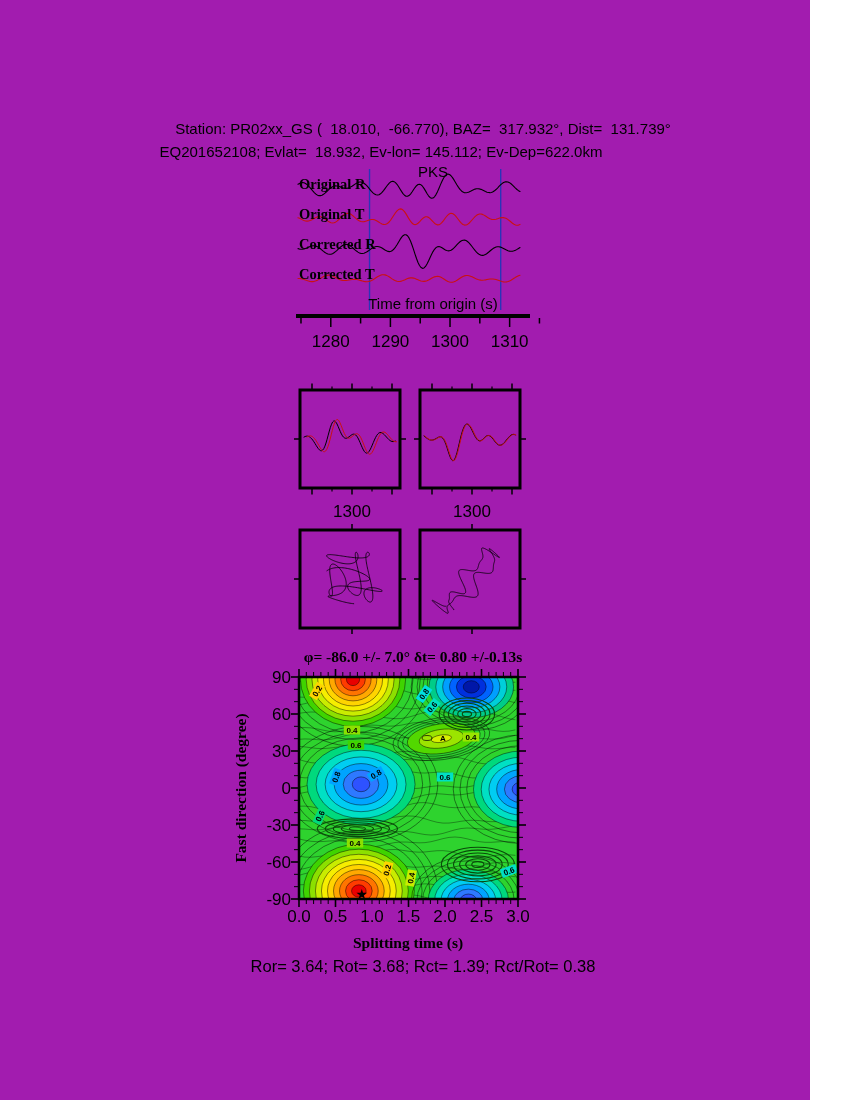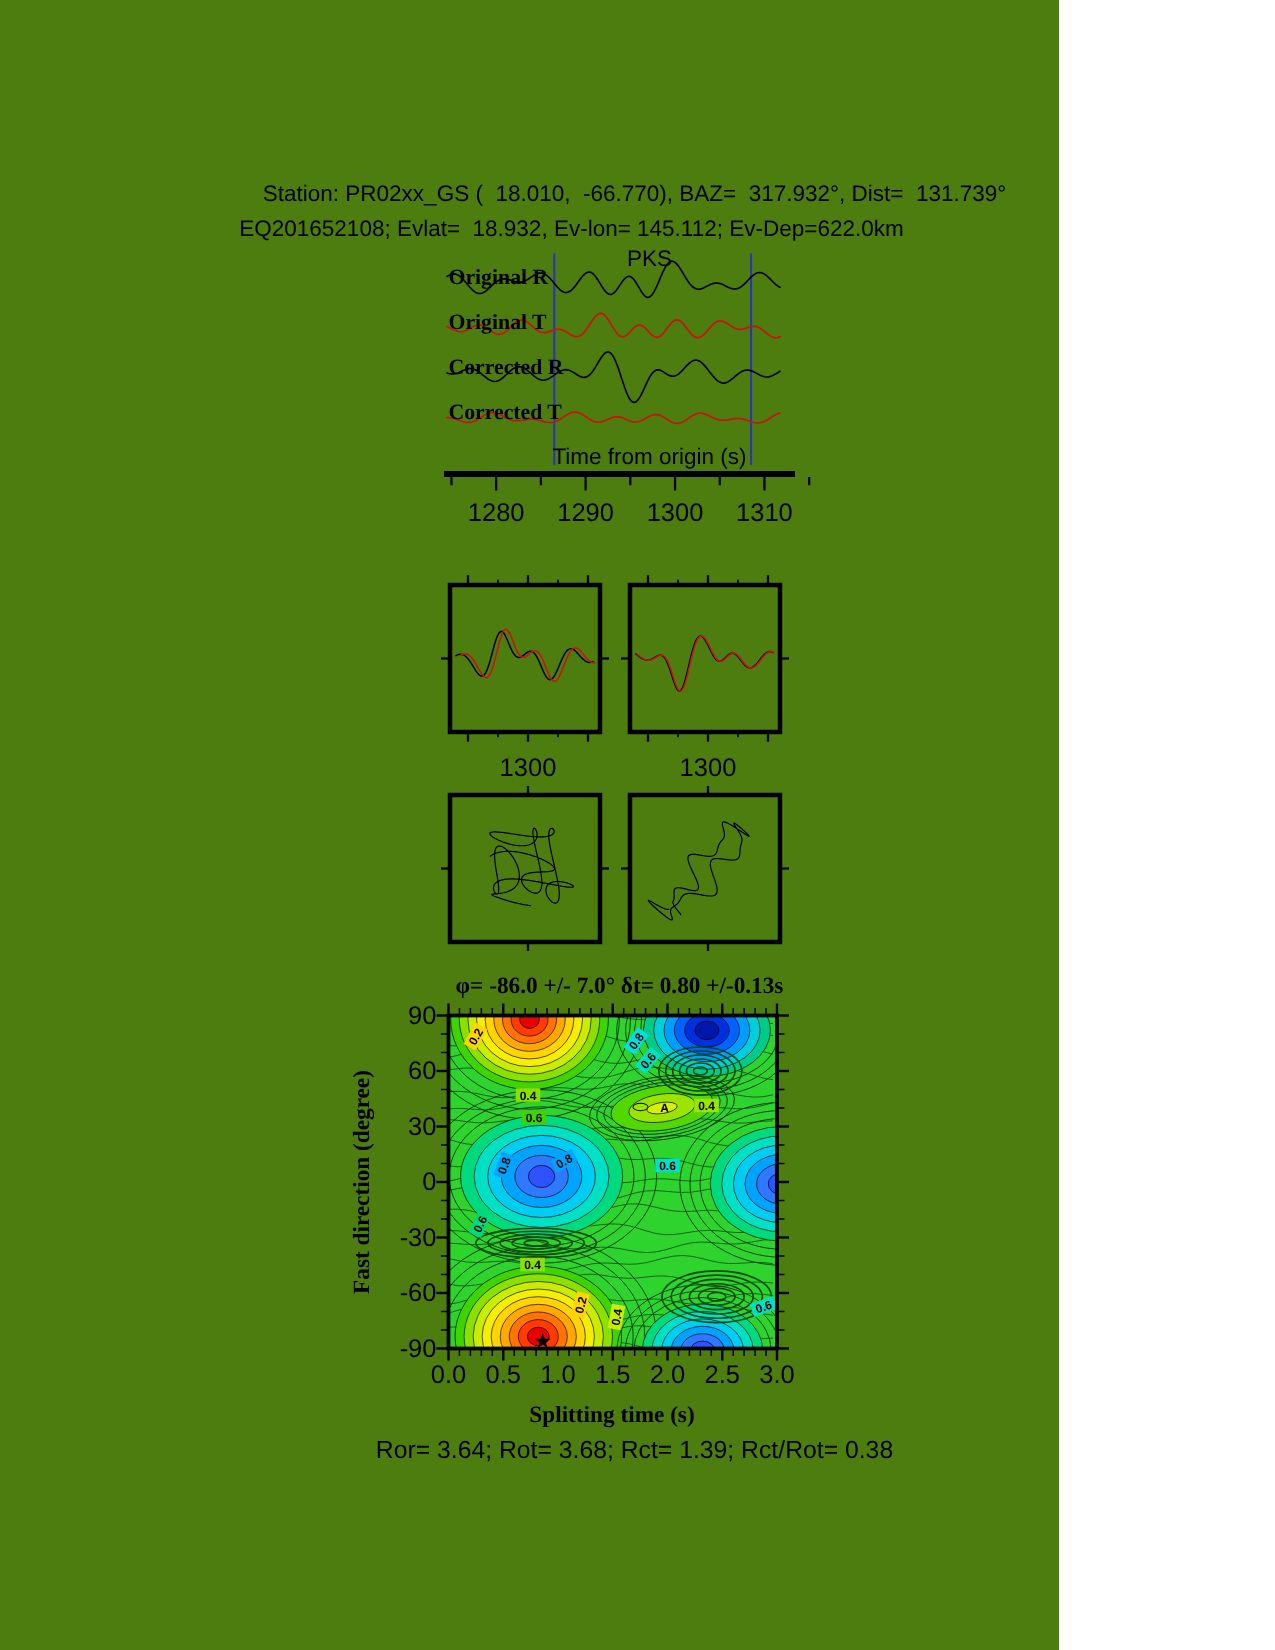--- a/index.html
+++ b/index.html
@@ -1,16 +1,16 @@
 <!DOCTYPE html>
 <html><head>
 <meta charset="utf-8">
 <style>
   html,body{margin:0;padding:0;background:#ffffff;}
-  .page{position:relative;width:706px;height:1100px;background:#4d7c0f;overflow:hidden;}
+  .page{position:relative;width:810px;height:1100px;background:#a21caf;overflow:hidden;}
   svg{position:absolute;left:0;top:0;}
   text{fill:#000;}
   .sans{font-family:"Liberation Sans",sans-serif;}
   .serifb{font-family:"Liberation Serif",serif;font-weight:bold;}
 </style>
 </head>
 <body>
 
 <div class="page">
 <svg width="850" height="1100" viewBox="0 0 850 1100">

